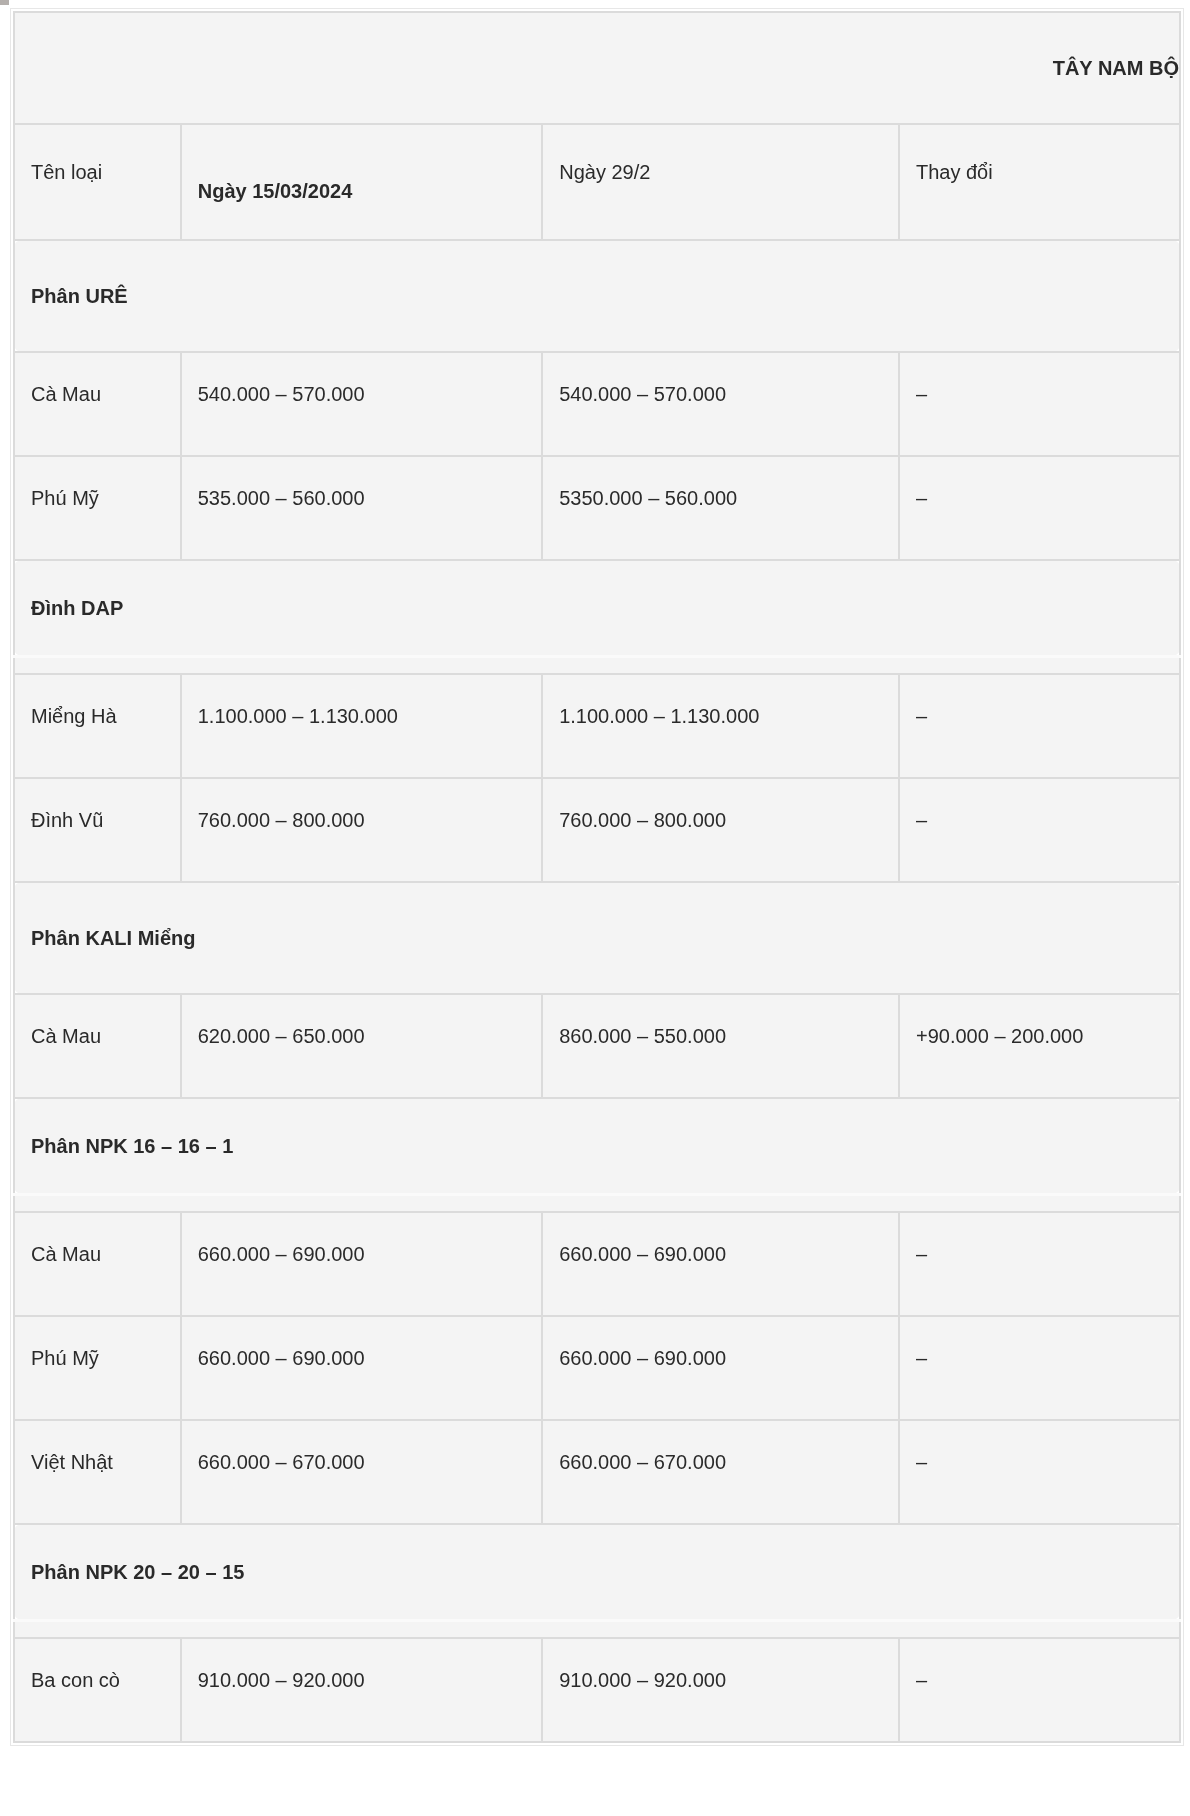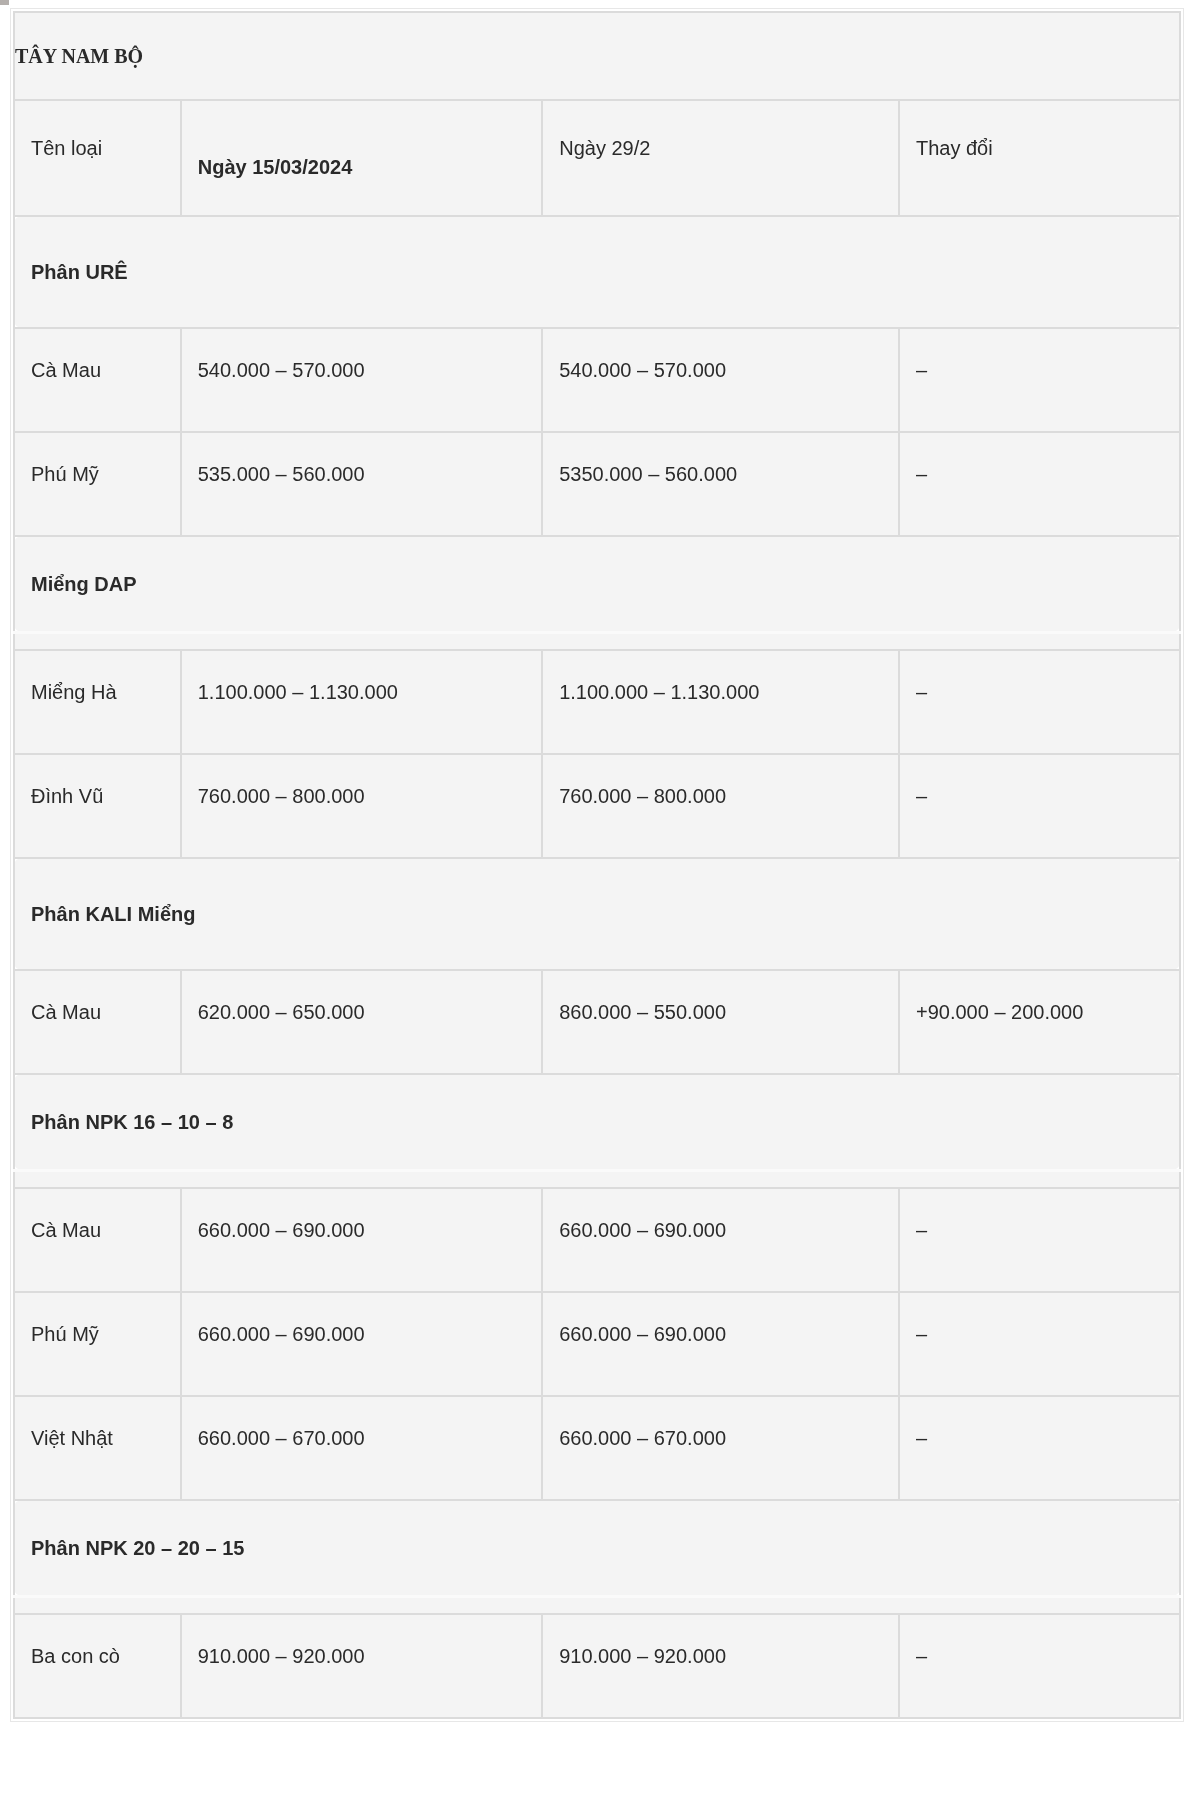--- a/index.html
+++ b/index.html
@@ -38,25 +38,24 @@
   }
   td{
     border:2px solid var(--border);
     background:var(--cell-bg);
     font-size:20px;
     line-height:22px;
     color:var(--text);
     overflow:hidden;
   }
   tr.title-row td{
-    height:88px;
-    text-align:left;
+    height:112px;
+    text-align:right;
     vertical-align:middle;
     font-weight:bold;
-    font-family:Liberation Serif, serif;
   }
   tr.header-row td{
     height:116px;
     vertical-align:middle;
     padding:0 16px 20px;
   }
   tr.header-row td .hdr-bold{
     font-weight:bold;
     position:relative;
     top:19px;
@@ -117,21 +116,21 @@
             <td>540.000 – 570.000</td>
             <td>–</td>
           </tr>
           <tr class="data-row">
             <td>Phú Mỹ</td>
             <td>535.000 – 560.000</td>
             <td>5350.000 – 560.000</td>
             <td>–</td>
           </tr>
           <tr class="section-row short">
-            <td colspan="4">Miểng DAP</td>
+            <td colspan="4">Đình DAP</td>
           </tr>
           <tr class="spacer-row">
             <td colspan="4"></td>
           </tr>
           <tr class="data-row">
             <td>Miểng Hà</td>
             <td>1.100.000 – 1.130.000</td>
             <td>1.100.000 – 1.130.000</td>
             <td>–</td>
           </tr>
@@ -144,21 +143,21 @@
           <tr class="section-row">
             <td colspan="4">Phân KALI Miểng</td>
           </tr>
           <tr class="data-row">
             <td>Cà Mau</td>
             <td>620.000 – 650.000</td>
             <td>860.000 – 550.000</td>
             <td>+90.000 – 200.000</td>
           </tr>
           <tr class="section-row short">
-            <td colspan="4">Phân NPK 16 – 10 – 8</td>
+            <td colspan="4">Phân NPK 16 – 16 – 1</td>
           </tr>
           <tr class="spacer-row">
             <td colspan="4"></td>
           </tr>
           <tr class="data-row">
             <td>Cà Mau</td>
             <td>660.000 – 690.000</td>
             <td>660.000 – 690.000</td>
             <td>–</td>
           </tr>

